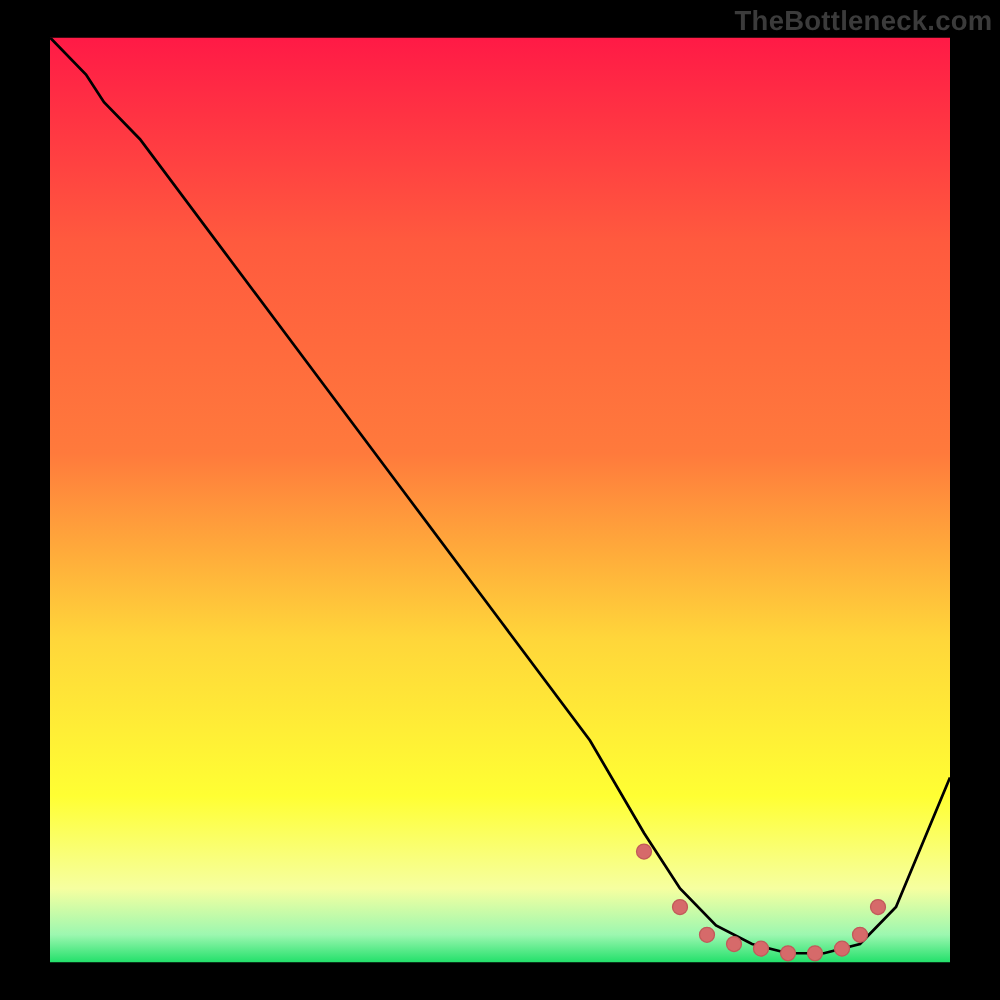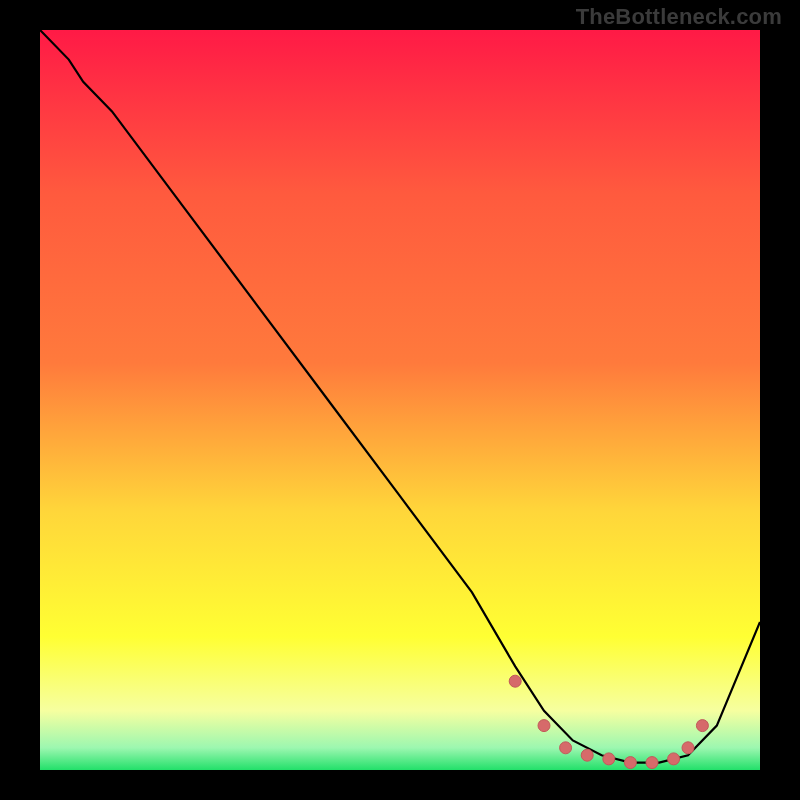--- a/index.html
+++ b/index.html
@@ -13,21 +13,21 @@
   }
   .frame {
     position: relative;
     width: 800px;
     height: 800px;
     background: #000;
   }
   .watermark {
     position: absolute;
     top: 4px;
-    right: 18px;
+    right: 6px;
     color: #3b3b3b;
     font-size: 22px;
     font-weight: 600;
     letter-spacing: 0.2px;
     user-select: none;
   }
   .plot-wrap {
     position: absolute;
     left: 40px;
     top: 30px;

